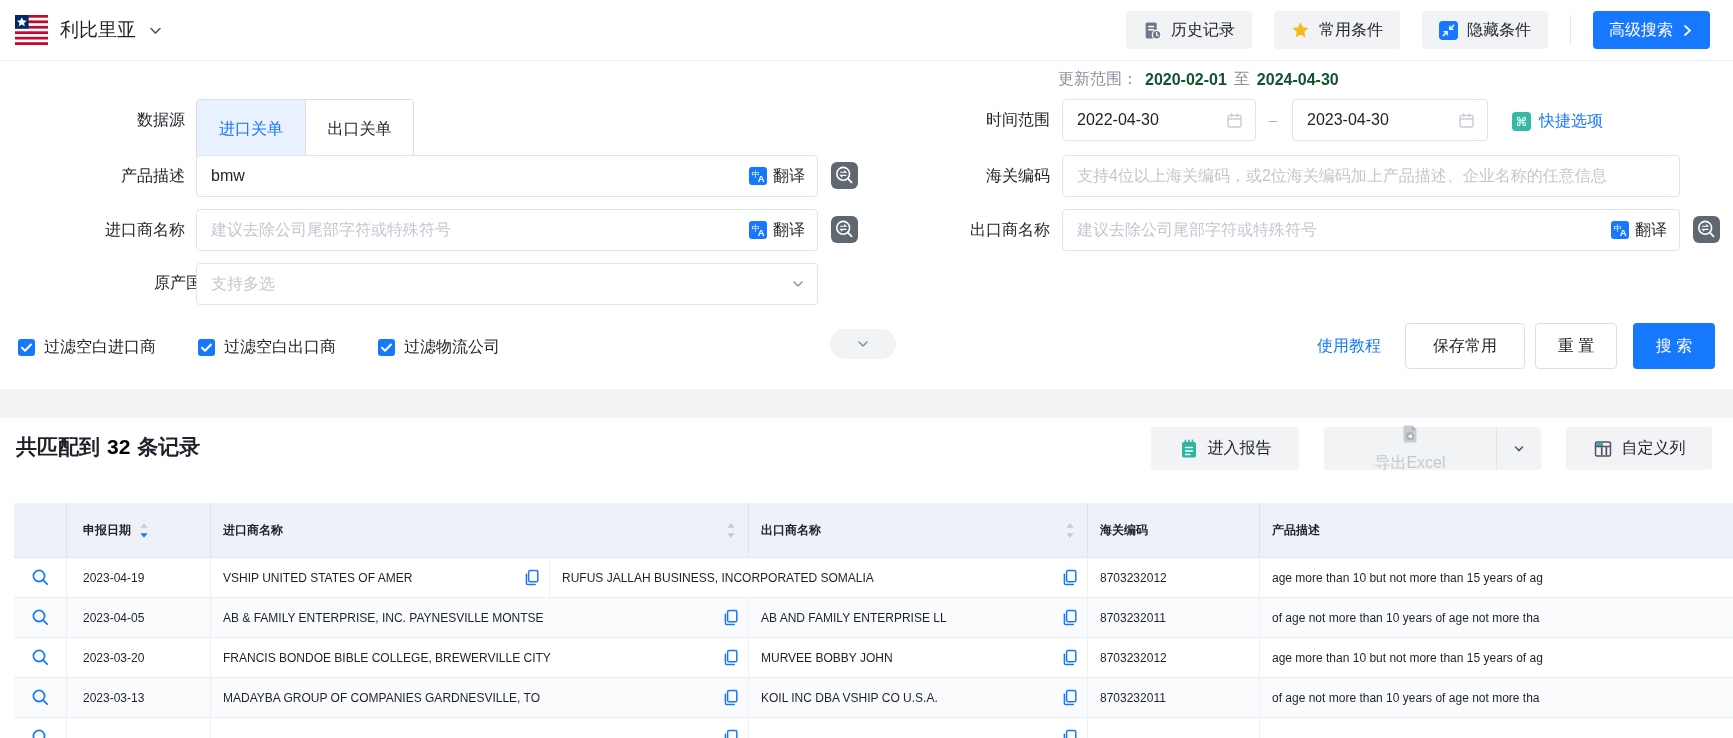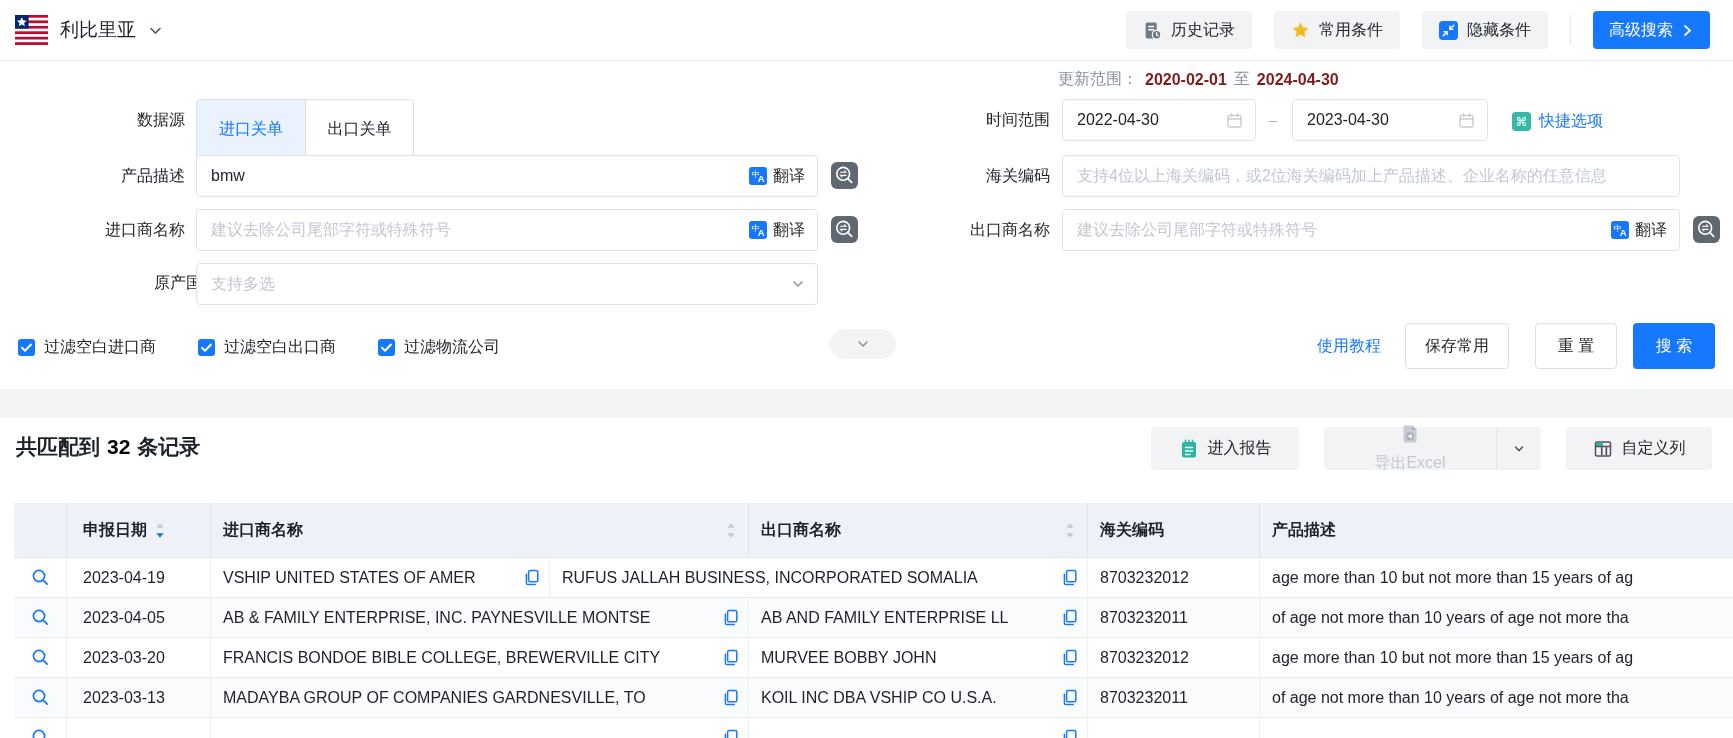--- a/index.html
+++ b/index.html
@@ -30,21 +30,21 @@
     background:#fff; display:flex; align-items:center; padding:0 12px 0 14px; font-size:16px; }
   .inp-text { flex:1; overflow:hidden; white-space:nowrap; color:#1d2129; }
   .ph { color:#c2c7d0; }
   .translate { display:flex; align-items:center; gap:6px; font-size:16px; color:#303136; cursor:pointer; flex:none; }
   .matchicon { position:absolute; width:27px; height:27px; cursor:pointer; }
   .tabs { position:absolute; display:flex; height:60px; border:1px solid #dcdfe5; border-radius:4px; overflow:hidden; }
   .tab { width:108px; display:flex; align-items:center; justify-content:center; font-size:16px; cursor:pointer; background:#fff; }
   .tab.sel { background:#e9f2fe; color:#1677ff; }
   .tab + .tab { border-left:1px solid #dcdfe5; }
   .update-range { position:absolute; font-size:16px; color:#8a919f; display:flex; gap:7px; align-items:center; }
-  .update-range b { color:#7f1d1d; font-weight:bold; }
+  .update-range b { color:#14532d; font-weight:bold; }
   .datesep { position:absolute; width:30px; text-align:center; line-height:42px; color:#aab0ba; font-size:15px; }
   .quick { position:absolute; display:flex; align-items:center; gap:8px; font-size:16px; color:#1677ff; cursor:pointer; }
   .cbgroup { position:absolute; display:flex; align-items:center; gap:9px; font-size:16px; color:#1d2129; cursor:pointer; }
   .pill { position:absolute; width:66px; height:30px; background:#f2f3f5; border-radius:15px;
     display:flex; align-items:center; justify-content:center; cursor:pointer; }
   .link { position:absolute; font-size:16px; color:#1677ff; line-height:46px; cursor:pointer; }
   .wbtn { position:absolute; height:46px; background:#fff; border:1px solid #dcdfe5; border-radius:4px;
     font-size:16px; color:#1d2129; font-family:inherit; cursor:pointer; }
   .search-btn { position:absolute; height:46px; border-radius:4px; font-size:16px; width:82px; }
 
@@ -63,21 +63,21 @@
   .export-main { position:static; width:172px; }
   .export-caret { width:45px; height:43px; background:#f2f3f5; border:none; border-left:1px solid #e3e6eb;
     border-radius:0 4px 4px 0; display:flex; align-items:center; justify-content:center; cursor:pointer; }
   .export-main2 { border-radius:4px 0 0 4px; }
 
   
   .tbl { position:absolute; left:14px; top:85px; width:1780px; }
   .tr { display:flex; height:40px; border-bottom:1px solid #e9ecf1; background:#fff; }
   .tr:nth-child(even) { background:#fafbfd; }
   .th-row { display:flex; height:55px; background:#eef1f7; border-bottom:1px solid #e2e6ee; }
-  .c { display:flex; align-items:center; height:100%; overflow:hidden; white-space:nowrap; font-size:16px; }
+  .c { display:flex; align-items:center; height:100%; overflow:hidden; white-space:nowrap; font-size:12px; }
   .th-row .c { font-weight:bold; border-right:1px solid #dfe4ec; }
   .tr .c { border-right:1px solid #eef1f5; }
   .c0 { width:53px; justify-content:center; }
   .c1 { width:144px; padding-left:16px; }
   .c2 { width:538px; padding-left:12px; }
   .c3 { width:339px; padding-left:12px; }
   .c4 { width:172px; padding-left:12px; }
   .c5 { flex:1; padding-left:12px; border-right:none !important; }
   .hsort { display:flex; align-items:center; width:100%; padding-right:12px; }
   .hsort .lbl { flex:1; overflow:hidden; }
@@ -324,21 +324,21 @@
       <span class="ic">
         <svg width="17" height="17" viewBox="0 0 17 17">
             <rect width="17" height="17" rx="3" fill="#1677ff"></rect>
             <path d="M4 8.8l3 3 6-6.3" stroke="#fff" stroke-width="2" fill="none" stroke-linecap="round" stroke-linejoin="round"></path>
           </svg>
       </span>
       <span>过滤物流公司</span>
     </div>
 
     <a class="link" style="left:1317px; top:262px;">使用教程</a>
-    <button class="wbtn" style="left:1405px; top:262px; width:104px;">保存常用</button>
+    <button class="wbtn" style="left:1405px; top:262px; width:120px;">保存常用</button>
     <button class="wbtn" style="left:1535px; top:262px; width:82px;">重 置</button>
     <button class="primary-btn search-btn" style="left:1633px; top:262px;">搜 索</button>
   </section>
 
   <div class="gray-band"></div>
 
   <section class="results-panel">
     <div class="summary">
       <span>共匹配到</span><span class="cnt">32</span><span>条记录</span>
     </div>

